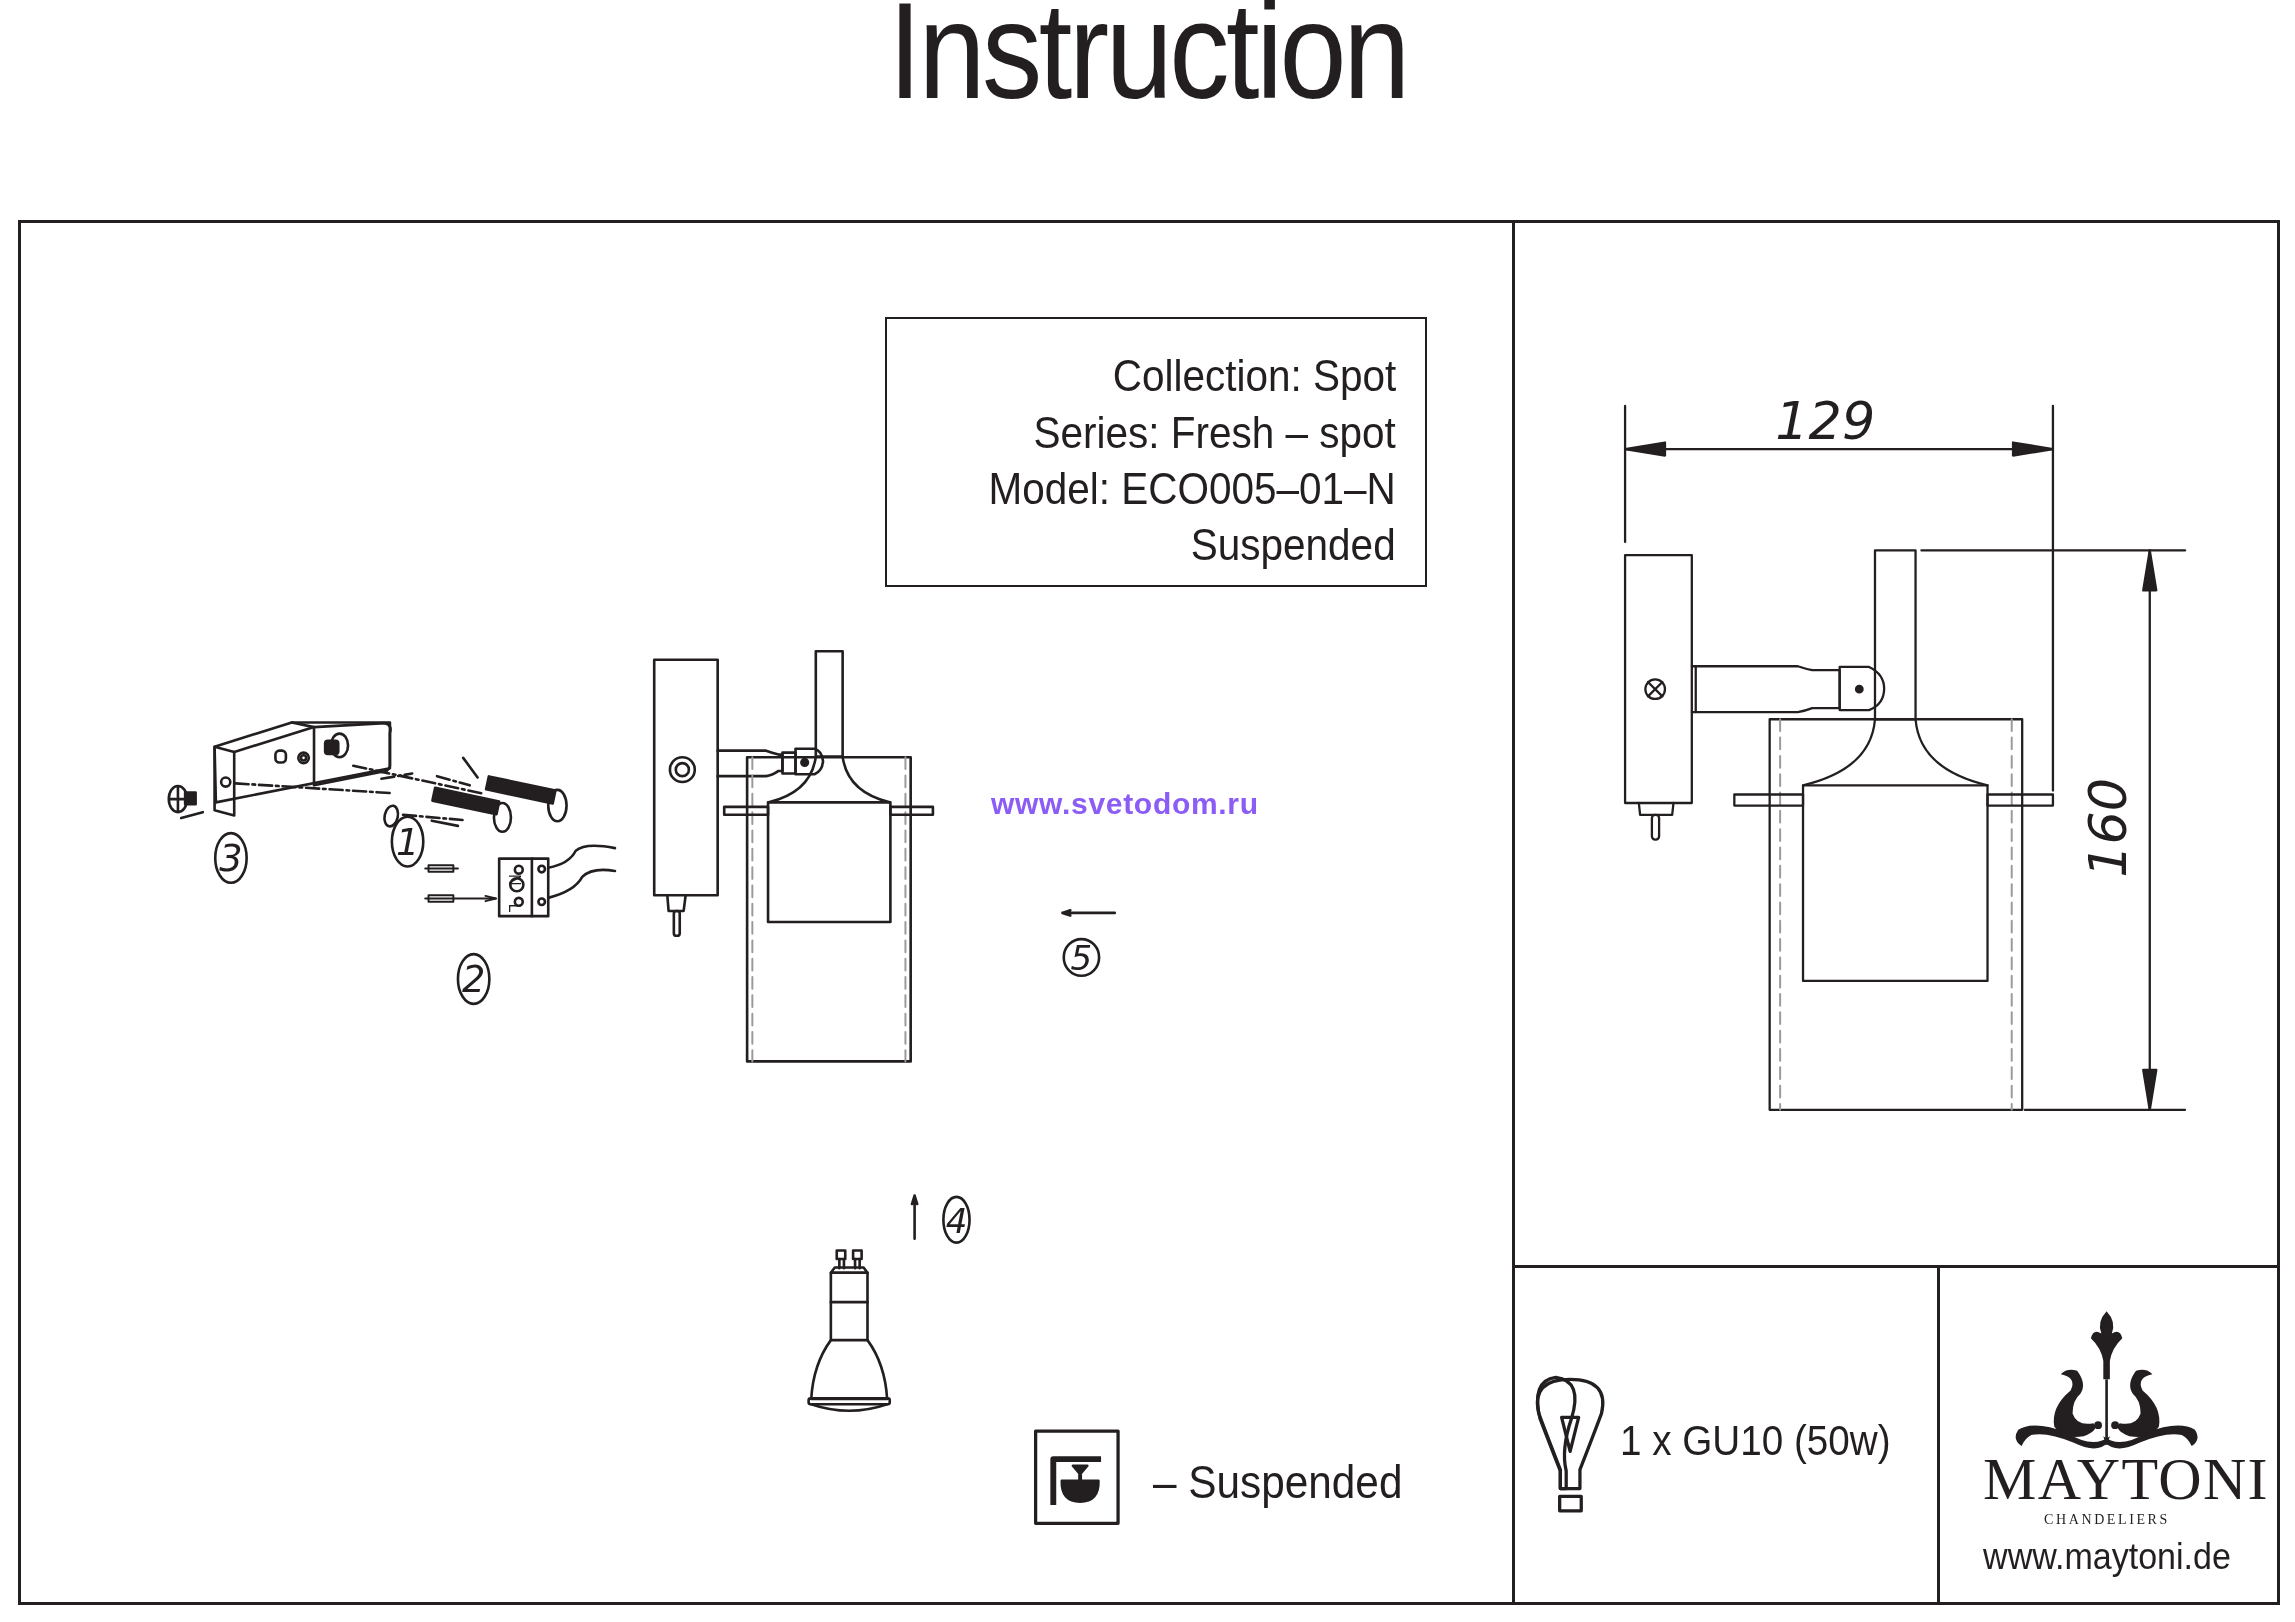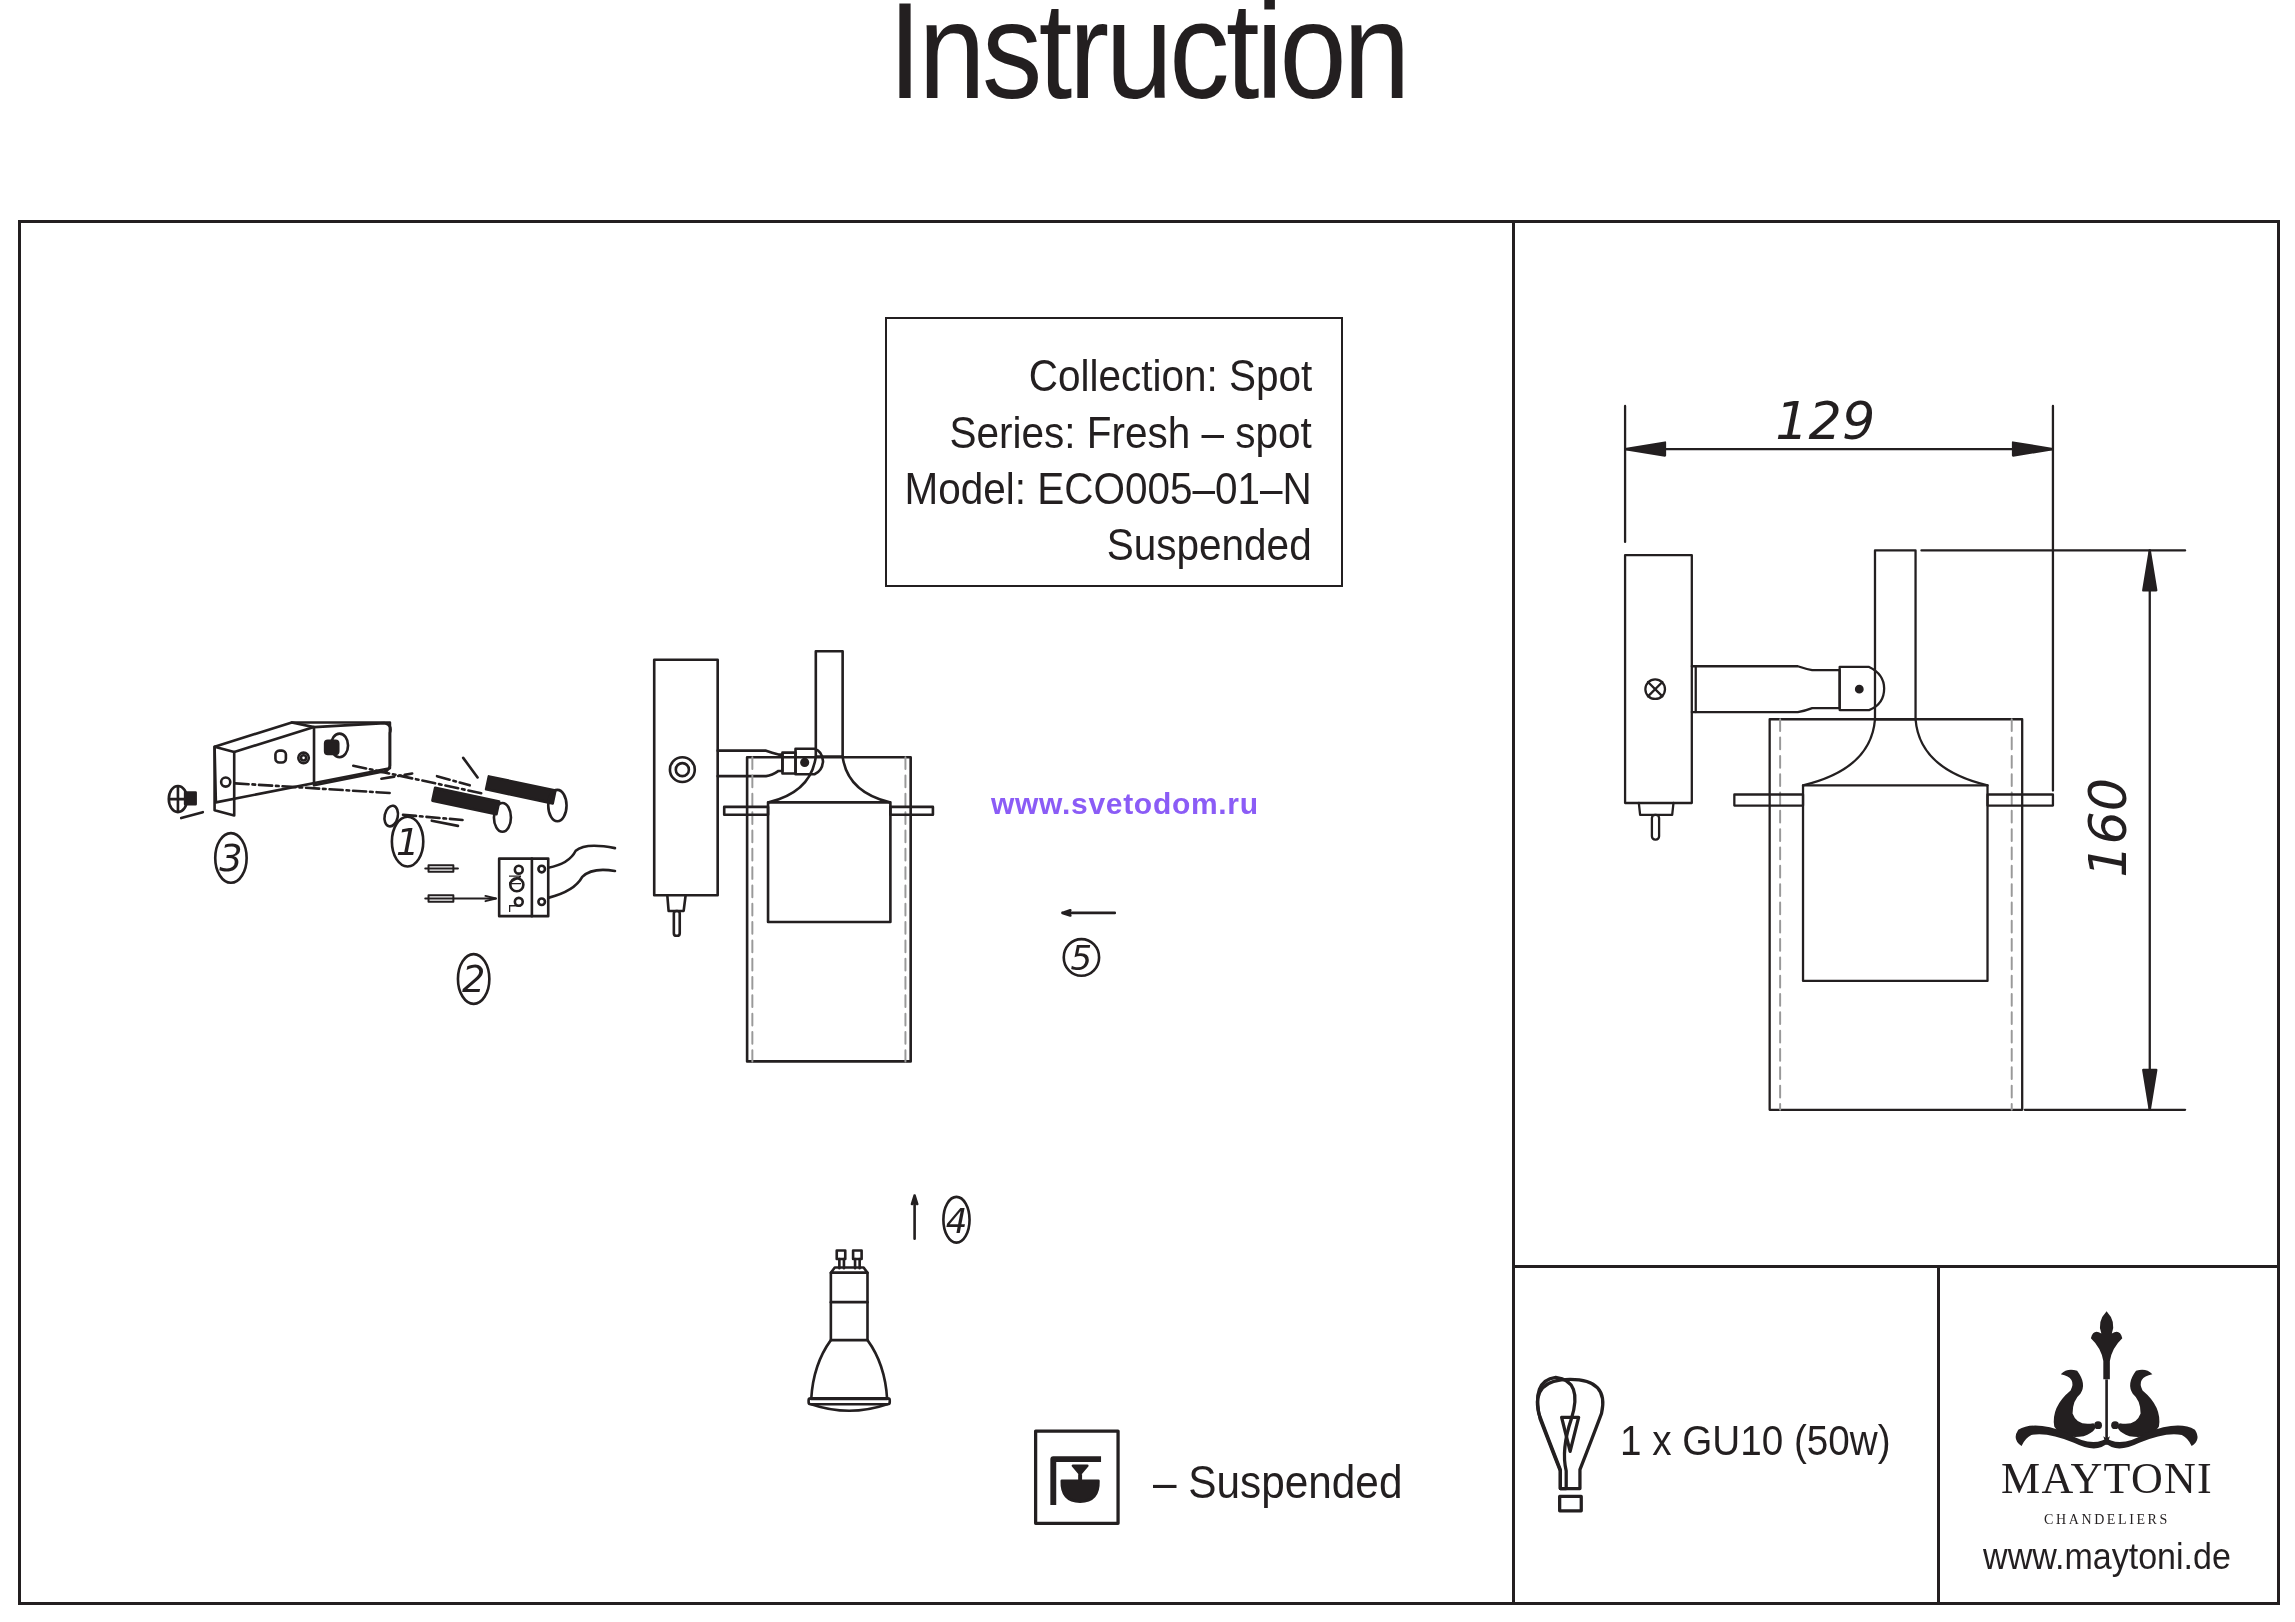--- a/index.html
+++ b/index.html
@@ -6,33 +6,33 @@
   body { width:2295px; height:1623px; position:relative; overflow:hidden;
          font-family:"Liberation Sans", sans-serif; color:#231f20; }
   .title { position:absolute; left:0; width:2295px; top:-18.3px; text-align:center;
            font-size:137px; line-height:137px; letter-spacing:-3.9px;
            transform:scaleX(0.88); transform-origin:1148px 0; color:#231f20; }
   .frame { position:absolute; left:17.7px; top:220px; width:2256px; height:1379px;
            border:3.3px solid #231f20; box-sizing:content-box; }
   .vdiv { position:absolute; left:1512px; top:220px; width:3.3px; height:1382px; background:#231f20; }
   .hdiv { position:absolute; left:1512px; top:1265px; width:765px; height:3.3px; background:#231f20; }
   .vdiv2 { position:absolute; left:1937px; top:1265px; width:3.3px; height:337px; background:#231f20; }
-  .infobox { position:absolute; left:885px; top:317px; width:458px; height:270px;
+  .infobox { position:absolute; left:885px; top:317px; width:542px; height:270px;
              border:2.6px solid #231f20; box-sizing:border-box; }
   .info-line { position:absolute; right:29px; font-size:44px; line-height:44px;
                white-space:nowrap; transform:scaleX(0.92); transform-origin:right center; }
   .watermark { position:absolute; left:991px; top:787px; font-size:30px; font-weight:bold;
                color:#8b5cf6; letter-spacing:0.7px; }
   svg { position:absolute; left:0; top:0; }
   .bulbtext { position:absolute; left:1620px; top:1420px; font-size:42px; line-height:42px;
               transform:scaleX(0.92); transform-origin:left center; white-space:nowrap; }
   .susp-text { position:absolute; left:1153px; top:1459px; font-size:46px; line-height:46px;
                transform:scaleX(0.92); transform-origin:left center; white-space:nowrap; }
   .brand { position:absolute; left:1940px; width:334px; text-align:center; }
-  .brand-name { top:1449px; font-family:"Liberation Serif", serif; font-size:44px; line-height:60px; letter-spacing:1.3px; }
+  .brand-name { top:1449px; font-family:"Liberation Serif", serif; font-size:60px; line-height:60px; letter-spacing:1.3px;padding-left:19px; }
   .brand-sub { top:1510px; font-family:"Liberation Serif", serif; font-size:14px; line-height:19.6px; letter-spacing:2.6px; }
   .brand-url { top:1538px; font-size:37px; line-height:37px; transform:scaleX(0.92); }
   .step { font-family:"DejaVu Sans", sans-serif; font-style:italic; font-weight:200; }
   .dim { font-family:"DejaVu Sans", sans-serif; font-style:italic; font-weight:200; }
 </style>
 </head>
 <body>
 
 <div class="title">Instruction</div>
 

